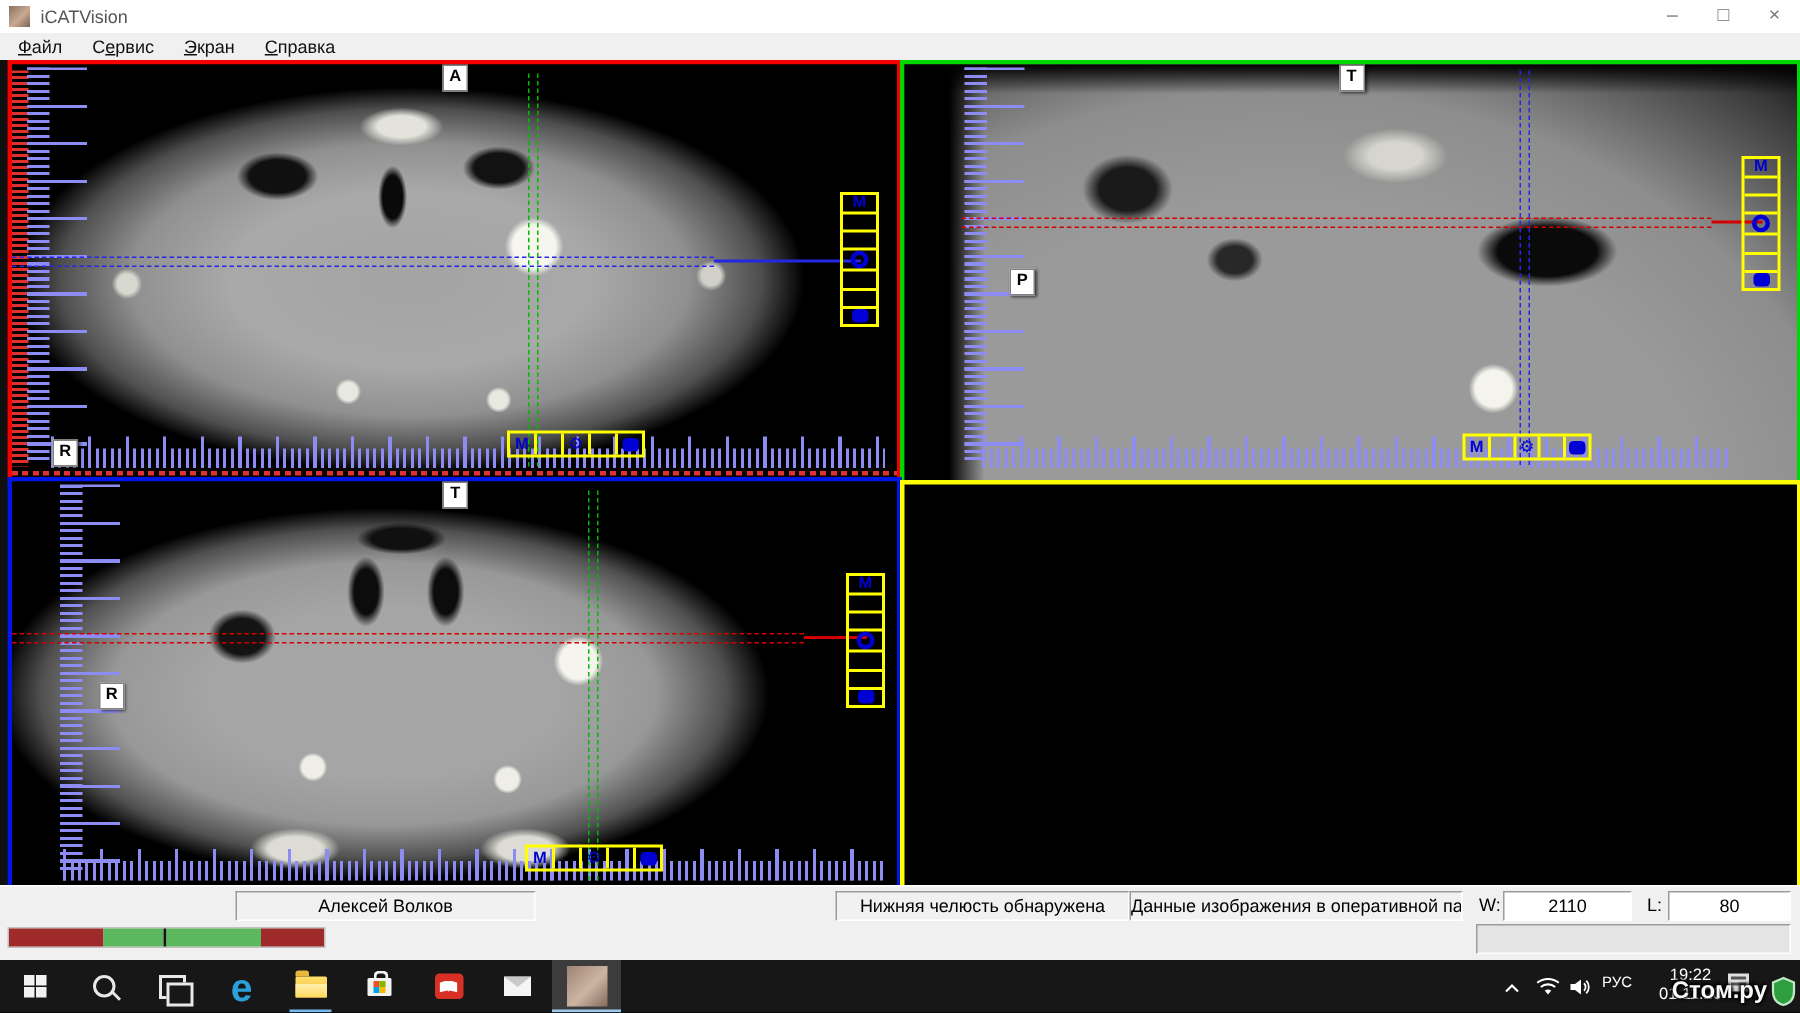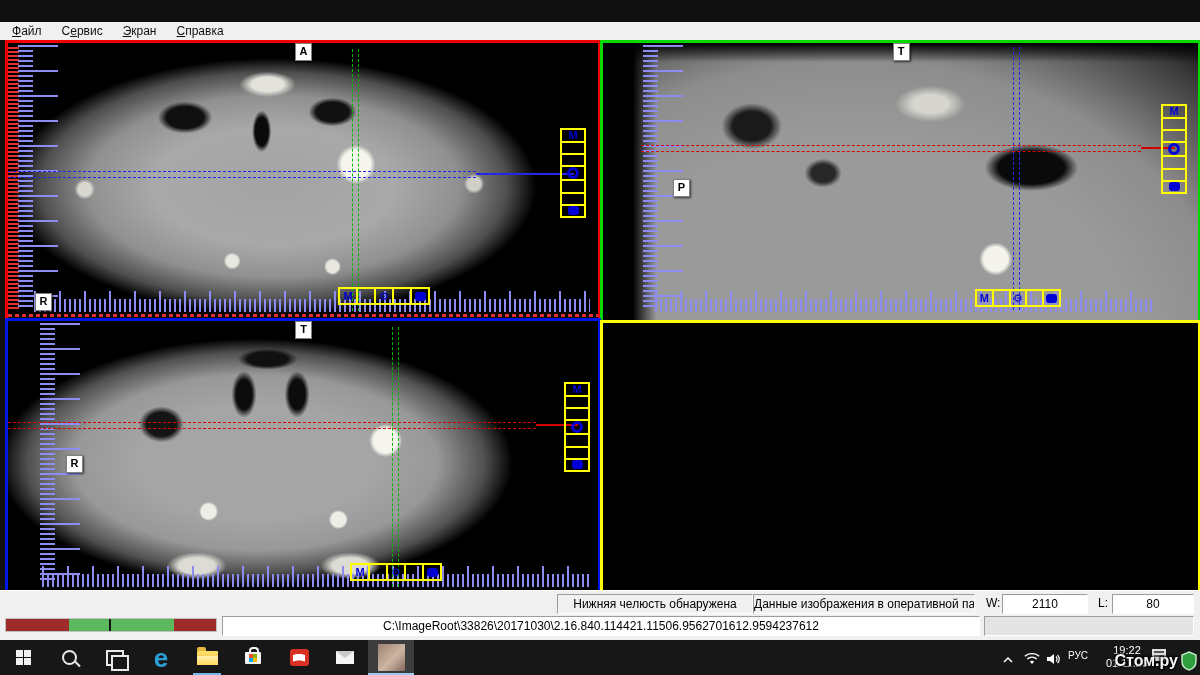--- a/index.html
+++ b/index.html
@@ -144,20 +144,29 @@
   .ac i{display:block;height:2px;background:#555;margin:2px 2px 0 2px;}
   .watermark{position:absolute;right:2px;bottom:4px;display:flex;align-items:center;gap:2px;}
   .wm-text{color:#f8f8f8;font-size:16px;font-weight:bold;
            text-shadow:0 0 3px #000,1px 1px 2px #000,-1px -1px 2px #000;}
 </style>
 </head>
 <body>
 
 <div class="screen">
 
+  <div class="titlebar">
+    <div class="app-icon"></div>
+    <span class="win-title">iCATVision</span>
+    <div class="win-controls">
+      <div class="wc">–</div>
+      <div class="wc">□</div>
+      <div class="wc">×</div>
+    </div>
+  </div>
 
   <div class="menubar">
     <div class="menu-item"><span></span><span class="u">Ф</span><span>айл</span></div>
     <div class="menu-item"><span>С</span><span class="u">е</span><span>рвис</span></div>
     <div class="menu-item"><span></span><span class="u">Э</span><span>кран</span></div>
     <div class="menu-item"><span></span><span class="u">С</span><span>правка</span></div>
   </div>
 
   <div class="viewport" id="vp-axial">
     <div class="ct" id="ct-axial"></div>
@@ -280,34 +289,34 @@
       <div class="cell"></div>
       <div class="cell">
           <span class="blob"></span>
         </div>
     </div>
   </div>
 
   <div class="viewport" id="vp-empty"></div>
 
   <div class="statusbar">
+    <div class="panel" style="left:157px;width:198px;">Алексей Волков</div>
     <div class="panel" style="left:557px;width:194px;">Нижняя челюсть обнаружена</div>
     <div class="panel" style="left:753px;width:220px;">Данные изображения в оперативной памяти</div>
     <span class="wl-label" style="left:986px;">W:</span>
     <div class="panel field" style="left:1002px;width:84px;">2110</div>
     <span class="wl-label" style="left:1098px;">L:</span>
     <div class="panel field" style="left:1112px;width:80px;">80</div>
     <div class="progress">
       <span class="seg sr"></span>
       <span class="seg sg"></span>
       <span class="seg segdiv"></span>
       <span class="seg sg2"></span>
       <span class="seg sr2"></span>
     </div>
-    <div class="panel field path">C:\ImageRoot\33826\20171030\2.16.840.114421.11506.9562701612.9594237612</div>
     <div class="panel blank"></div>
   </div>
 
   <div class="taskbar">
     <div class="tb-left">
       <div class="tb-item">
           <span class="winlogo">
             <i></i>
             <i></i>
             <i></i>

